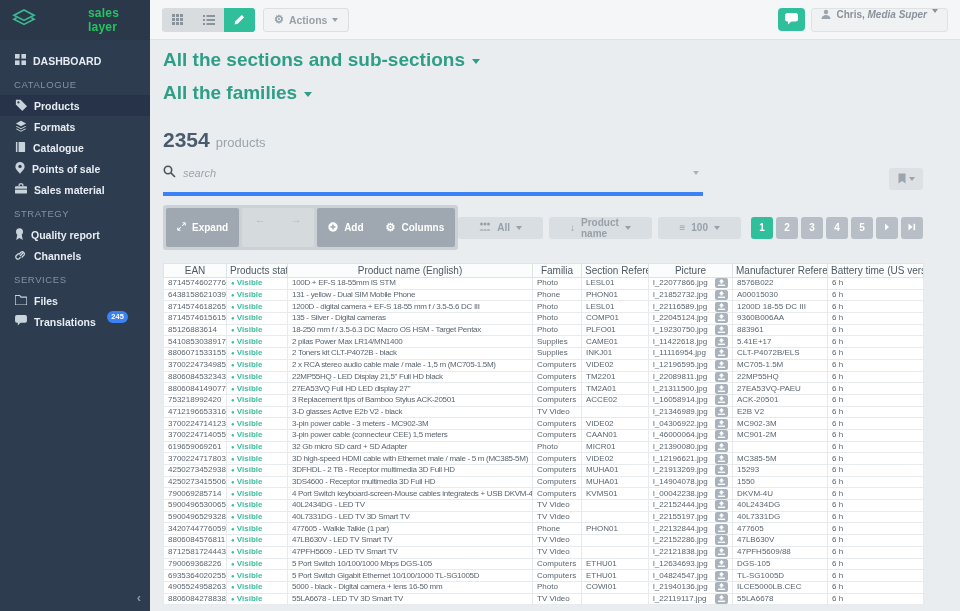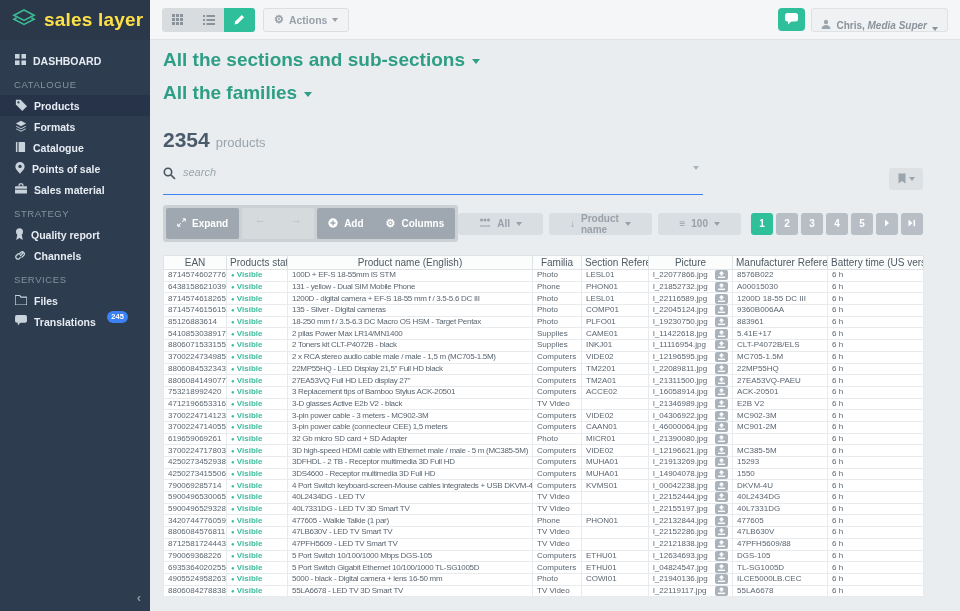--- a/index.html
+++ b/index.html
@@ -3,21 +3,21 @@
 <meta charset="utf-8">
 <style>
   * { box-sizing: border-box; margin: 0; padding: 0; }
   html, body { width: 960px; height: 611px; overflow: hidden; }
   body { font-family: "Liberation Sans", sans-serif; background: #e9edef; }
   .app { display: flex; width: 960px; height: 611px; }
 
   
   .sidebar { width: 150px; flex-shrink: 0; background: #2e3c50; position: relative; }
   .logo-row { height: 40px; display: flex; align-items: center; gap: 8px; padding-left: 12px; background: #2a3849; }
-  .logo-text { color: #fde047; font-weight: bold; font-size: 19px; letter-spacing: .2px; }
+  .logo-text { color: #22c55e; font-weight: bold; font-size: 12px; letter-spacing: .2px; margin-left: 44px; }
   .nav { padding-top: 10px; }
   .nav-item { display: flex; align-items: center; gap: 7px; height: 21px; padding-left: 15px;
               font-size: 10.5px; font-weight: bold; color: #e6ecf2; cursor: pointer; white-space: nowrap; }
   .nav-item svg { flex-shrink: 0; }
   .nav-item.active { background: #263349; }
   .nav-section { padding: 8px 0 5px 14px; font-size: 9.5px; color: #8492a0; letter-spacing: .6px; }
   .badge { background: #3b82f6; color: #fff; font-size: 7.5px; font-weight: bold; border-radius: 7px;
            padding: 1.5px 4.5px; margin-left: 4px; transform: translateY(-5px); display: inline-block; }
   .collapse { position: absolute; bottom: 6px; right: 9px; color: #8b97a3; font-size: 13px; font-weight: bold; cursor: pointer; }
 
@@ -30,49 +30,49 @@
          color: #8a939b; cursor: pointer; }
   .seg.active { background: #2fbf9a; color: #fff; }
   .actions-btn { margin-left: 8px; height: 24px; padding: 0 10px; background: #f2f3f4; border: 1px solid #dcdfe2;
                  border-radius: 3px; color: #98a1a9; font-size: 10.5px; font-weight: bold;
                  display: flex; align-items: center; gap: 5px; cursor: pointer; }
   .gear-glyph { font-size: 11px; line-height: 1; }
   .topbar-right { margin-left: auto; display: flex; align-items: center; gap: 6px; }
   .chat-btn { width: 27px; height: 23px; background: #2fbf9a; border-radius: 4px;
               display: flex; align-items: center; justify-content: center; cursor: pointer; }
   .user-btn { height: 24px; background: #eff1f2; border: 1px solid #dfe2e4; border-radius: 3px;
-              display: flex; align-items: flex-end; gap: 5px; padding: 0 9px; color: #8a939b;
+              display: flex; align-items: flex-start; gap: 5px; padding: 0 9px; color: #8a939b;
               font-size: 10px; font-weight: bold; cursor: pointer; }
   .user-btn .it { font-style: italic; }
   .caret { width: 0; height: 0; border-left: 3.5px solid transparent; border-right: 3.5px solid transparent;
            border-top: 4px solid currentColor; display: inline-block; }
 
   
   .content { flex: 1; padding: 9px 0 0 13px; position: relative; }
   .family-title { color: #2f9e86; font-size: 19px; font-weight: bold; display: flex; align-items: center; gap: 7px; cursor: pointer; }
   .family-title + .family-title { margin-top: 11px; }
   .title-caret { border-left: 4.5px solid transparent; border-right: 4.5px solid transparent; border-top: 5.5px solid #2f9e86;
                  width: 0; height: 0; display: inline-block; margin-top: 3px; }
   .count-row { margin-top: 24px; display: flex; align-items: baseline; gap: 6px; }
   .count-num { color: #4b5b6c; font-size: 21px; font-weight: bold; }
   .count-label { color: #9aa5ae; font-size: 13px; }
 
   .search-row { margin-top: 16px; height: 24px; display: flex; align-items: center; position: relative; }
-  .search-box { width: 540px; display: flex; align-items: flex-start; gap: 7px; border-bottom: 1px solid #3b82f6; padding-bottom: 10px; }
+  .search-box { width: 540px; display: flex; align-items: center; gap: 7px; border-bottom: 4px solid #3b82f6; padding-bottom: 10px; }
   .search-box input { flex: 1; border: none; background: transparent; outline: none;
                       font-family: "Liberation Sans", sans-serif; font-style: italic; font-size: 11px; color: #4a545d; }
   .search-box input::placeholder { color: #9aa5ae; }
   .search-caret { color: #aab3ba; margin-right: 4px; }
   .bookmark-btn { position: absolute; right: 37px; top: 0; width: 34px; height: 22px; background: #dde1e4;
                   border-radius: 3px; display: flex; align-items: center; justify-content: center; gap: 3px;
                   color: #9aa5ae; cursor: pointer; }
 
   .toolbar-row { margin-top: 13px; display: flex; align-items: center; padding-right: 37px; }
   .btn-cluster { background: #ccd1d5; border-radius: 3px; padding: 3px; display: flex; gap: 3px; }
-  .tool-btn { background: #9fa8b0; color: #fff; font-size: 10px; font-weight: bold; height: 31px; padding: 0 11px;
+  .tool-btn { background: #9fa8b0; color: #fff; font-size: 10px; font-weight: bold; height: 39px; padding: 0 11px;
               border-radius: 2px; display: flex; align-items: center; gap: 6px; cursor: pointer; }
   .nav-btns { background: #d5dadd; border-radius: 2px; display: flex; }
   .nav-btn { width: 36px; height: 21px; color: #b4bcc2; display: flex; align-items: center; justify-content: center;
              font-size: 11px; cursor: default; }
   .tool-pair { background: #9fa8b0; border-radius: 2px; display: flex; }
   .tool-pair .tool-btn { background: transparent; }
   .toolbar-right { margin-left: auto; display: flex; align-items: center; gap: 6px; }
   .filter-btn { background: #d9dee2; color: #98a1a9; height: 22px; border-radius: 3px; padding: 0 21px;
                 font-size: 10px; font-weight: bold; display: flex; align-items: center; gap: 6px; cursor: pointer; }
   .pagination { display: flex; gap: 3px; margin-left: 4px; }

